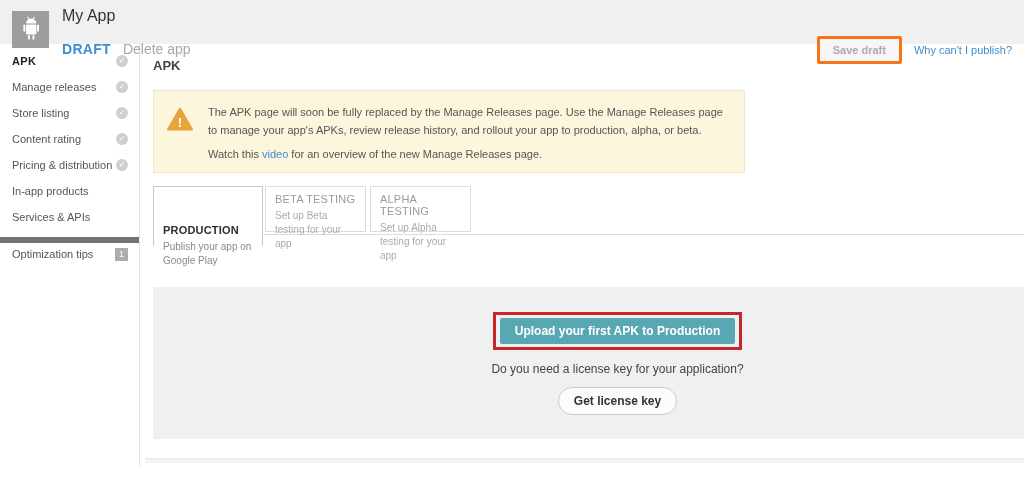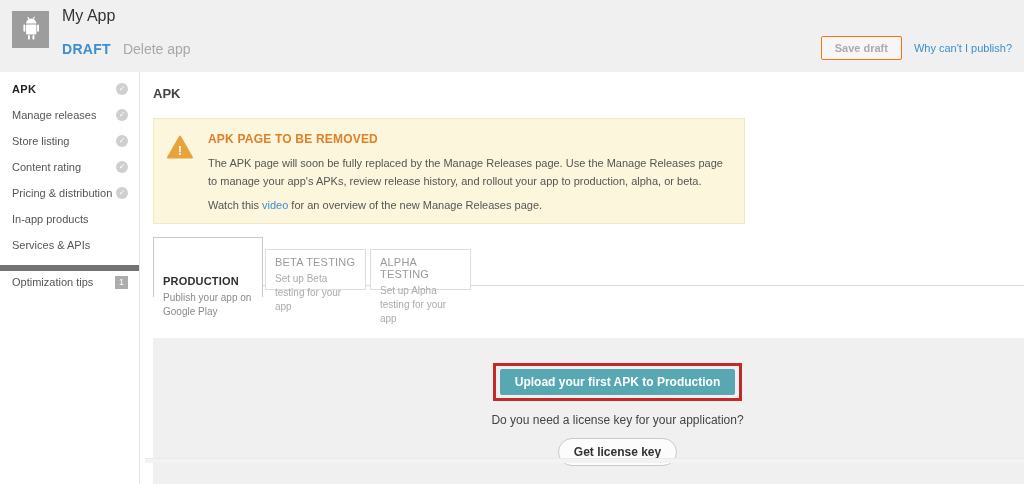--- a/index.html
+++ b/index.html
@@ -2,32 +2,32 @@
 <html style="--accent-teal: #58A8B4; --annotation-red: #C62828; --link-blue: #3E8ED0; --banner-bg: #FBF6DC; --banner-title: #E0802B; --warning-icon: #E8A33D;"><head>
 <meta charset="utf-8">
 <style>
   * { margin:0; padding:0; box-sizing:border-box; }
   html,body { width:1024px; height:484px; }
   body {
     font-family:"Liberation Sans", sans-serif;
     background:#fff; color:#333; position:relative; overflow:hidden;
   }
   
-  .header { height:72px; background:#F0F0F0; position:relative; }
+  .header { height:44px; background:#F0F0F0; position:relative; }
   .app-icon {
     position:absolute; left:12px; top:11px; width:37px; height:37px;
     background:#9D9D9D; display:flex; align-items:center; justify-content:center;
   }
   .app-title { position:absolute; left:62px; top:7px; font-size:16px; color:#333; }
   .header-sub { position:absolute; left:62px; top:41px; font-size:14px; display:flex; gap:12px; align-items:baseline; }
   .draft { color:var(--link-blue,#3E8ED0); font-weight:bold; letter-spacing:.3px; }
   .delete-app { color:#A8A8A8; cursor:pointer; }
   .header-right { position:absolute; right:12px; top:36px; display:flex; align-items:center; gap:12px; }
   .save-draft {
-    background:#F6F6F6; border:1px solid #f97316; border-radius:2px;
+    background:#F6F6F6; border:3px solid #f97316; border-radius:2px;
     color:#ABABAB; font-size:11px; font-weight:bold; padding:5px 13px;
     font-family:inherit;
   }
   .publish-help { color:var(--link-blue,#3E8ED0); font-size:11px; cursor:pointer;text-align:right; }
 
   
   .layout { display:flex; height:422px; background:#fff; }
   .sidebar { width:140px; border-right:1px solid #E4E4E4; padding-top:4px; flex:none; }
   .side-item {
     display:flex; align-items:center; justify-content:space-between;
@@ -55,21 +55,21 @@
   }
   .banner-icon { flex:none; margin-top:3px; }
   .banner-title { color:var(--banner-title,#E0802B); font-weight:bold; font-size:12px; margin-bottom:9px; letter-spacing:.2px; }
   .banner-body { font-size:11px; color:#555; line-height:1.6; margin-bottom:9px; max-width:520px; }
   .banner-link-line { font-size:11px; color:#555; }
   .video-link { color:var(--link-blue,#3E8ED0); cursor:pointer; }
 
   .tabs { margin-top:13px; position:relative; height:60px; }
   .tab-line { position:absolute; left:0; right:-4px; top:48px; border-bottom:1px solid #DCDCDC; }
   .tab {
-    position:absolute; top:12px; width:101px; height:41px; background:#fff;
+    position:absolute; top:0; width:101px; height:46px; background:#fff;
     border:1px solid #DDDDDD; padding:6px 9px; cursor:pointer;
   }
   .tab-label { font-size:11px; color:#9A9A9A; margin-bottom:4px; letter-spacing:.2px; }
   .tab-sub { font-size:10px; color:#ABABAB; line-height:1.4; }
   .tab.active {
     top:0; height:60px; width:110px; border-color:#C9C9C9; border-bottom:none;
     z-index:2; padding-top:9px;
   }
   .tab.active .tab-label { color:#2e2e2e; font-weight:bold;margin-top:28px; }
   .tab.active .tab-sub { color:#8a8a8a; }
@@ -164,21 +164,20 @@
     <div class="page-title">APK</div>
 
     <div class="banner">
       <div class="banner-icon">
         <svg width="26" height="24" viewBox="0 0 26 24">
           <path d="M13 1.5 L25 22.5 H1 Z" fill="#E8A33D" stroke="#E8A33D" stroke-width="2" stroke-linejoin="round"></path>
           <text x="13" y="19.5" text-anchor="middle" font-size="13" font-weight="bold" fill="#FFFFFF">!</text>
         </svg>
       </div>
       <div class="banner-content">
-        <div class="banner-title">APK PAGE TO BE REMOVED</div>
         <div class="banner-body">The APK page will soon be fully replaced by the Manage Releases page. Use the Manage Releases page to manage your app's APKs, review release history, and rollout your app to production, alpha, or beta.</div>
         <div class="banner-link-line"><span>Watch this </span><span class="video-link">video</span><span> for an overview of the new Manage Releases page.</span></div>
       </div>
     </div>
 
     <div class="tabs">
       <div class="tab-line"></div>
       <div class="tab active">
         <div class="tab-label">PRODUCTION</div>
         <div class="tab-sub">Publish your app on Google Play</div>

